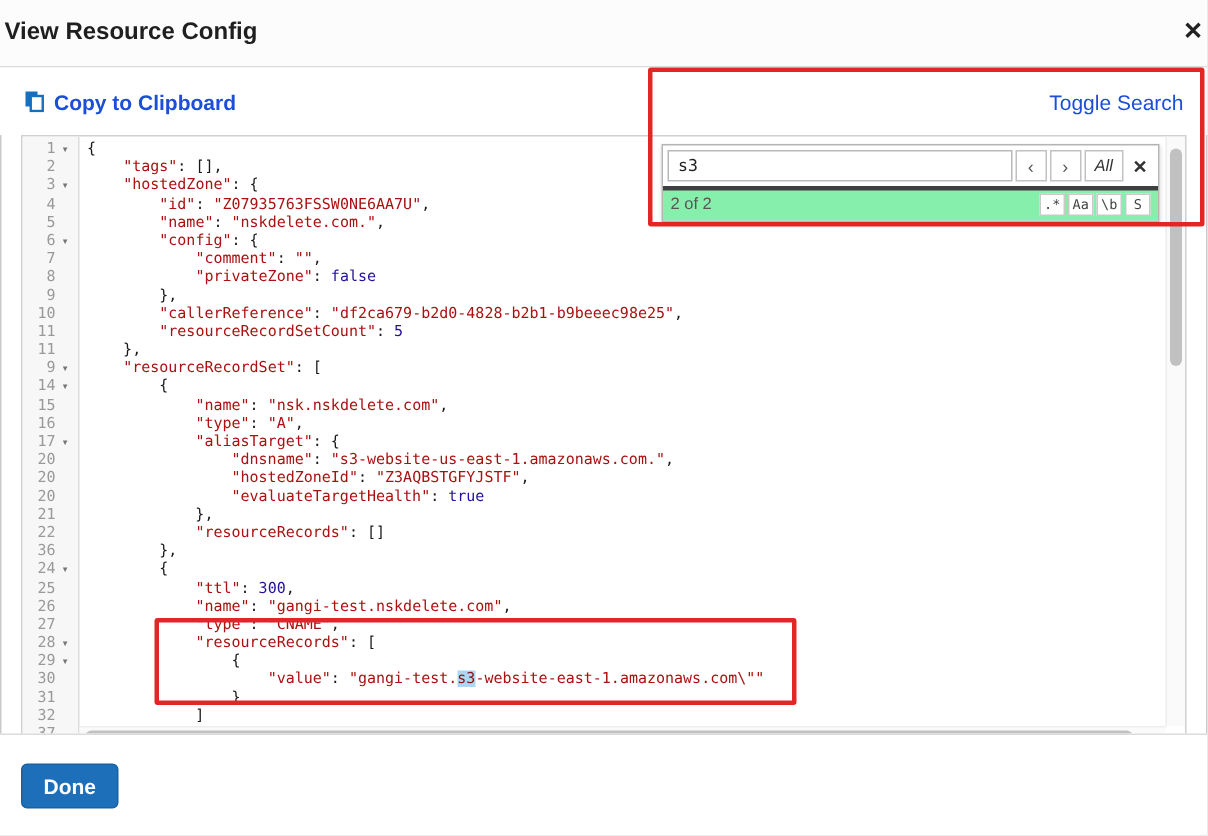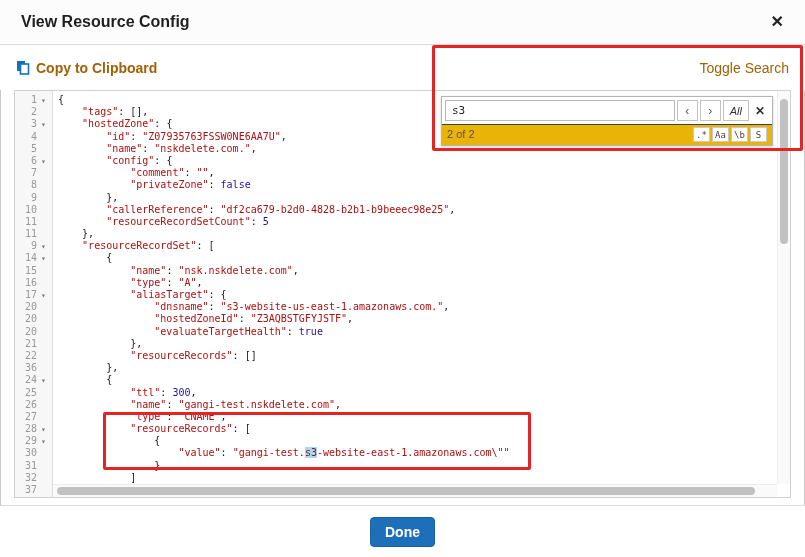--- a/index.html
+++ b/index.html
@@ -10,32 +10,32 @@
     background: #ffffff;
     overflow: hidden;
     box-shadow: inset 0 0 0 1px #c9c9c9;
   }
   .modal { position: absolute; inset: 0; }
 
   
   .modal-header {
     position: absolute; top: 0; left: 0; right: 0; height: 45px;
     display: flex; align-items: center; justify-content: space-between;
-    padding: 0 21px; border-bottom: 1px solid #dcdcdc; background: #fcfcfc; gap: 37px;
+    padding: 0 3px; border-bottom: 1px solid #dcdcdc; background: #fcfcfc; gap: 37px;
   }
   .title { font-size: 16px; font-weight: bold; color: #1f1f1f; }
   .close { font-size: 16px; font-weight: bold; color: #222; cursor: pointer; line-height: 1; }
 
   
   .toolbar {
     position: absolute; top: 45px; left: 0; right: 0; height: 45px;
     display: flex; align-items: center; justify-content: space-between;
     padding: 0 16px; background: #fff;
   }
-  .link { color: #a16207; font-size: 14px; font-weight: 700; cursor: pointer; display: flex; align-items: center; gap: 6px; }
+  .link { color: #1d4ed8; font-size: 14px; font-weight: 700; cursor: pointer; display: flex; align-items: center; gap: 6px; }
   .link.toggle { font-weight: 400; }
   .clip-icon svg { display: block; }
 
   
   .editor {
     position: absolute; top: 90px; left: 14px; right: 14px; height: 408px;
     border: 1px solid #d0d0d0; background: #fff; display: flex;
     font-family: "DejaVu Sans Mono", monospace; font-size: 10px; line-height: 12.2px;
     overflow: hidden;
   }
@@ -78,41 +78,41 @@
   }
   .sbtn {
     height: 21px; min-width: 21px; border: 1px solid #c2c2c2; background: #fff;
     font-size: 12px; color: #555; cursor: pointer; padding: 0 4px;
     display: inline-flex; align-items: center; justify-content: center;
   }
   .sbtn.all { font-size: 11px; color: #333; padding: 0 6px; font-style: italic; }
   .sclose { border: none; background: transparent; font-size: 12px; font-weight: bold; color: #333; cursor: pointer; padding: 0 4px; }
   .srow2 {
     display: flex; align-items: center; justify-content: space-between;
-    padding: 2px 5px 3px 5px; background: #eab308; border-top: 1px solid #404040;
+    padding: 2px 5px 3px 5px; background: #86efac; border-top: 3px solid #404040;
   }
   .scount { font-size: 11px; color: #555; }
   .sopts { display: inline-flex; gap: 2px; }
   .sopt {
     height: 15px; min-width: 17px; border: 1px solid #c9c9c9; background: #fff;
     font-size: 9px; color: #444; cursor: pointer; padding: 0 2px;
     display: inline-flex; align-items: center; justify-content: center;
     font-family: "DejaVu Sans Mono", monospace;
   }
 
   
   .annot { position: absolute; border: 3px solid #e32525; border-radius: 2px; pointer-events: none; z-index: 20; }
   .annot-search { left: 432px; top: 45px; width: 371px; height: 106px; }
   .annot-code { left: 103px; top: 412px; width: 428px; height: 58px; }
 
   
   .modal-footer {
-    position: absolute; left: 0; right: 0; bottom: 0; height: 52px;
+    position: absolute; left: 0; right: 0; bottom: 0; height: 68px;
     border-top: 1px solid #dcdcdc; background: #fff;
-    display: flex; align-items: center; justify-content: center; padding: 0 14px;
+    display: flex; align-items: center; justify-content: flex-start; padding: 0 14px;
   }
   .done {
     background: #1d6fba; color: #fff; border: 1px solid #1861a4; border-radius: 4px;
     font-size: 14px; font-weight: 600; padding: 6px 14px; cursor: pointer;
     font-family: "Liberation Sans", sans-serif;
   }
 </style>
 </head>
 <body>
 

